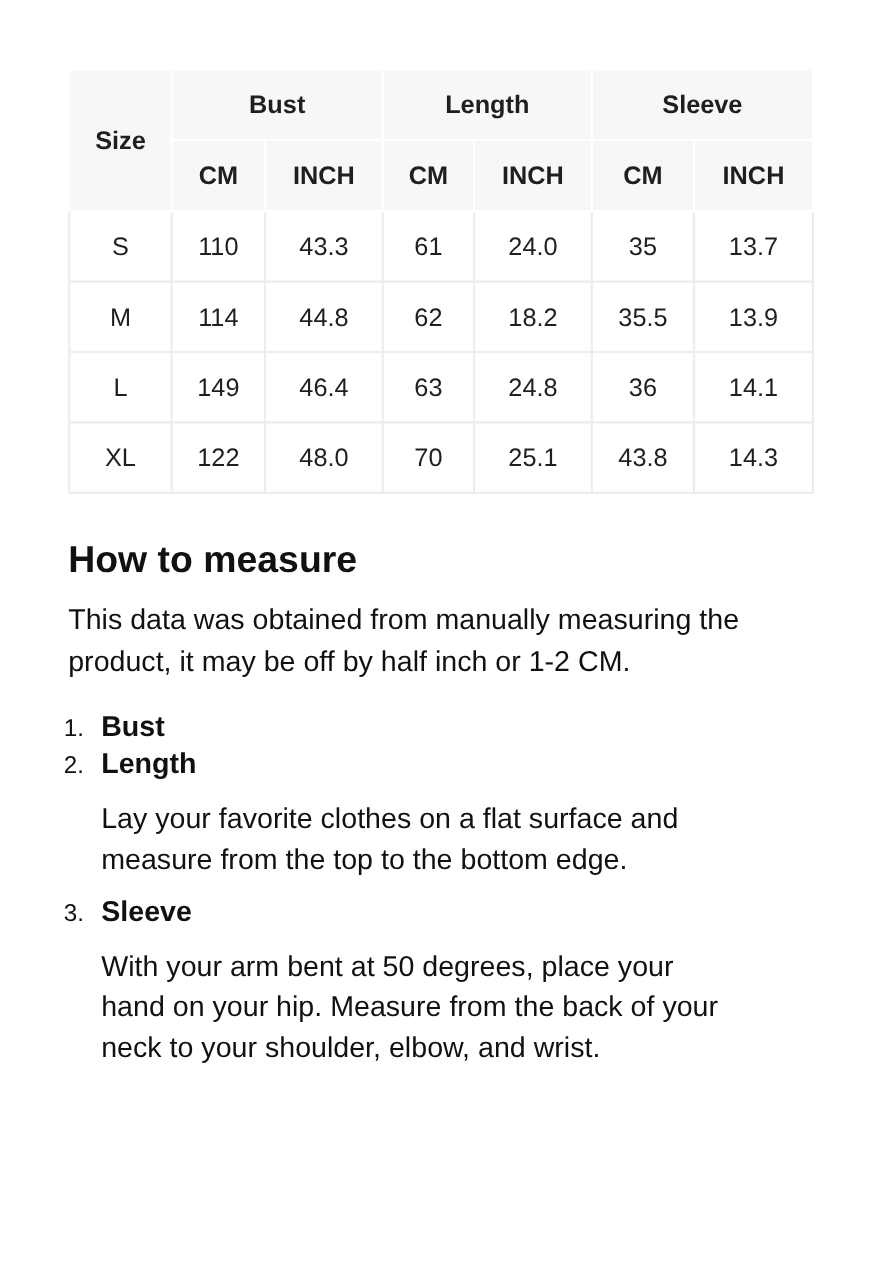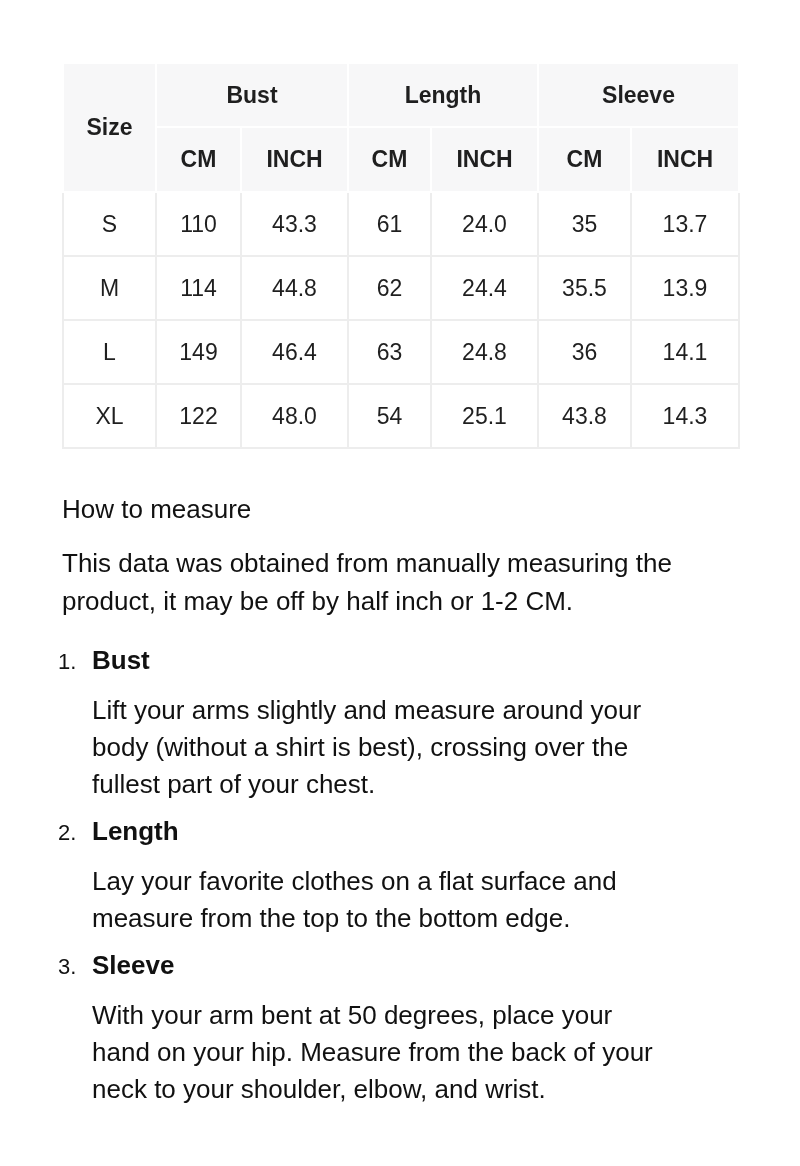--- a/index.html
+++ b/index.html
@@ -53,23 +53,23 @@
   col.c-bcm   { width: 85px; }
   col.c-binch { width: 107px; }
   col.c-lcm   { width: 83px; }
   col.c-linch { width: 107px; }
   col.c-scm   { width: 93px; }
   col.c-sinch { width: 108px; }
 
   
   .htm-heading {
     margin: 40px 0 14px 0;
-    font-size: 26px;
+    font-size: 34px;
     line-height: 41px;
-    font-weight: normal;
+    font-weight: bold;
     color: var(--body-text);
   }
   .htm-intro {
     font-size: 26px;
     line-height: 38px;
     max-width: 676px;
     color: var(--body-text);
   }
   .steps { margin-top: 24px; }
   .step-head {
@@ -136,57 +136,56 @@
         <td>61</td>
         <td>24.0</td>
         <td>35</td>
         <td>13.7</td>
       </tr>
       <tr class="data-row">
         <td>M</td>
         <td>114</td>
         <td>44.8</td>
         <td>62</td>
-        <td>24.4</td>
+        <td>18.2</td>
         <td>35.5</td>
         <td>13.9</td>
       </tr>
       <tr class="data-row">
         <td>L</td>
         <td>149</td>
         <td>46.4</td>
         <td>63</td>
         <td>24.8</td>
         <td>36</td>
         <td>14.1</td>
       </tr>
       <tr class="data-row">
         <td>XL</td>
         <td>122</td>
         <td>48.0</td>
-        <td>54</td>
+        <td>70</td>
         <td>25.1</td>
         <td>43.8</td>
         <td>14.3</td>
       </tr>
     </tbody>
   </table>
 
   <section>
     <h2 class="htm-heading">How to measure</h2>
     <p class="htm-intro">This data was obtained from manually measuring the product, it may be off by half inch or 1-2 CM.</p>
 
     <div class="steps">
 
       <div class="step">
         <div class="step-head">
           <span class="step-num">1.</span>
           <span class="step-term">Bust</span>
         </div>
-        <p class="step-desc">Lift your arms slightly and measure around your body (without a shirt is best), crossing over the fullest part of your chest.</p>
       </div>
 
       <div class="step">
         <div class="step-head">
           <span class="step-num">2.</span>
           <span class="step-term">Length</span>
         </div>
         <p class="step-desc">Lay your favorite clothes on a flat surface and measure from the top to the bottom edge.</p>
       </div>
 

